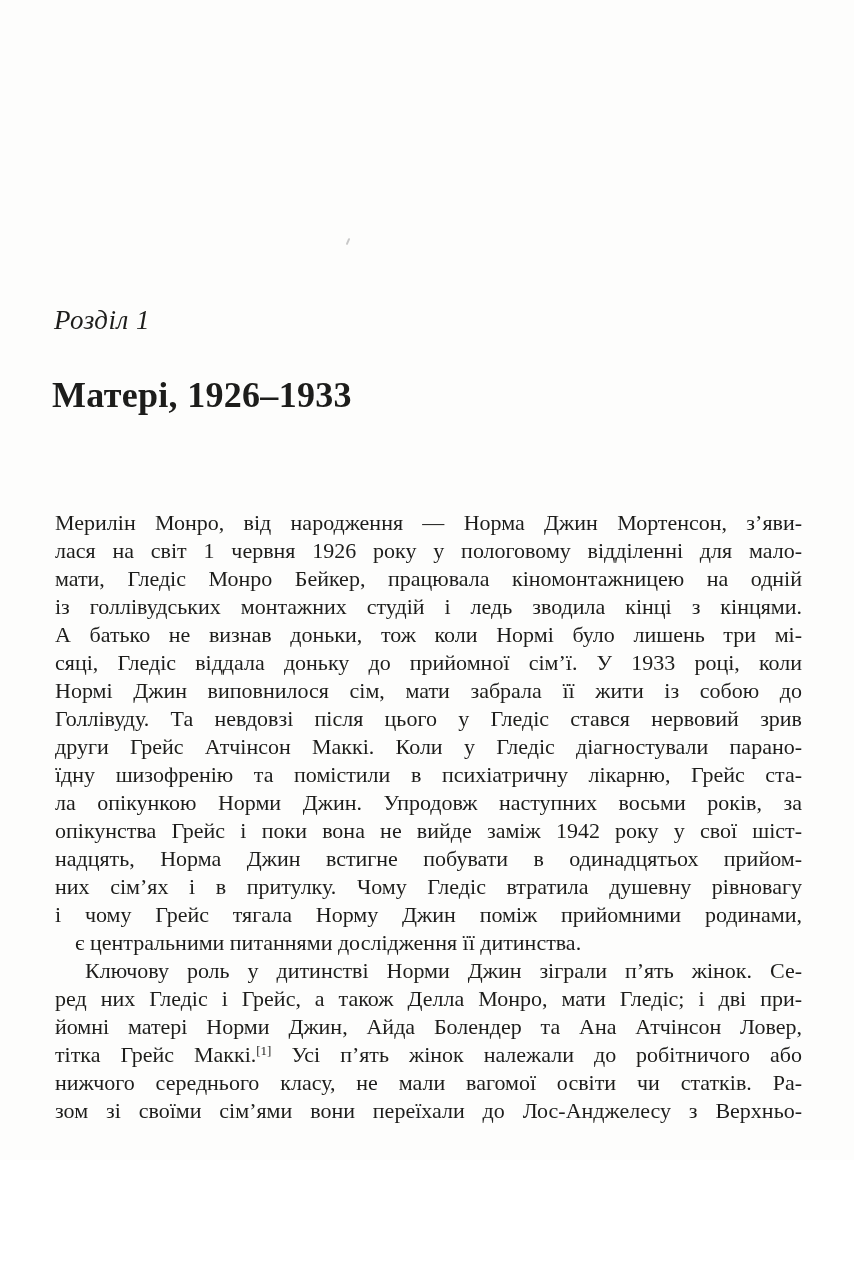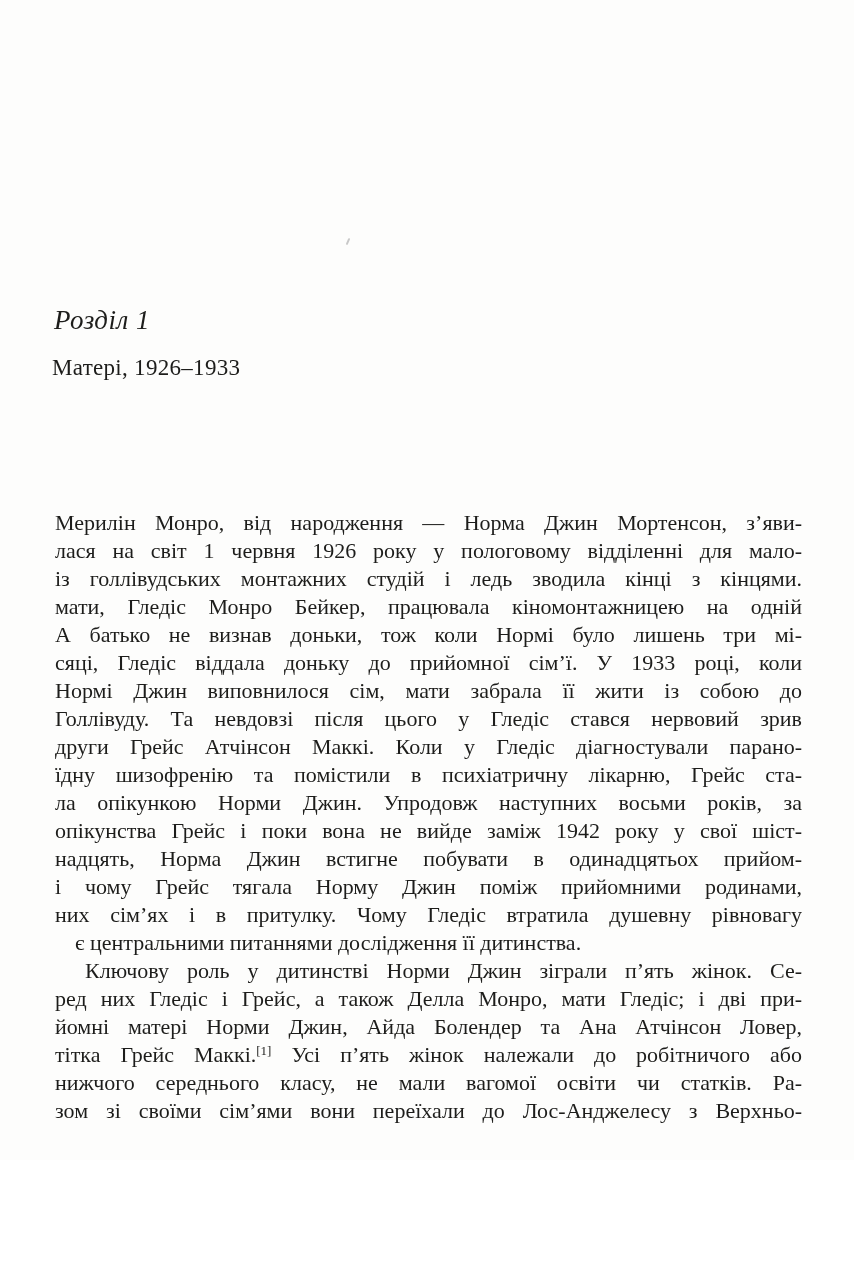--- a/index.html
+++ b/index.html
@@ -32,23 +32,23 @@
     left: 54px;
     top: 303px;
     font-style: italic;
     font-size: 27px;
     line-height: 34px;
     letter-spacing: 0.5px;
   }
   .page-title {
     position: absolute;
     left: 52px;
-    top: 346px;
-    font-weight: normal;
-    font-size: 23px;
+    top: 373px;
+    font-weight: bold;
+    font-size: 36px;
     line-height: 44px;
     letter-spacing: 0.3px;
   }
   .body-text {
     position: absolute;
     left: 55px;
     top: 509px;
     width: 747px;
     font-size: 22px;
   }
@@ -85,33 +85,33 @@
 </head>
 <body>
 
 <div class="page" style="background: rgb(253, 253, 252); color: rgb(29, 29, 27);">
   <div class="speck"></div>
   <div class="chapter-label">Розділ 1</div>
   <div class="page-title">Матері, 1926–1933</div>
   <div class="body-text">
       <div class="line">Мерилін Монро, від народження — Норма Джин Мортенсон, з’яви-</div>
       <div class="line">лася на світ 1 червня 1926 року у пологовому відділенні для мало-</div>
+      <div class="line">мати, Гледіс Монро Бейкер, працювала кіномонтажницею на одній</div>
       <div class="line">із голлівудських монтажних студій і ледь зводила кінці з кінцями.</div>
-      <div class="line">мати, Гледіс Монро Бейкер, працювала кіномонтажницею на одній</div>
       <div class="line">А батько не визнав доньки, тож коли Нормі було лишень три мі-</div>
       <div class="line">сяці, Гледіс віддала доньку до прийомної сім’ї. У 1933 році, коли</div>
       <div class="line">Нормі Джин виповнилося сім, мати забрала її жити із собою до</div>
       <div class="line">Голлівуду. Та невдовзі після цього у Гледіс стався нервовий зрив</div>
       <div class="line">други Грейс Атчінсон Маккі. Коли у Гледіс діагностували парано-</div>
       <div class="line">їдну шизофренію та помістили в психіатричну лікарню, Грейс ста-</div>
       <div class="line">ла опікункою Норми Джин. Упродовж наступних восьми років, за</div>
       <div class="line">опікунства Грейс і поки вона не вийде заміж 1942 року у свої шіст-</div>
       <div class="line">надцять, Норма Джин встигне побувати в одинадцятьох прийом-</div>
+      <div class="line">них сім’ях і в притулку. Чому Гледіс втратила душевну рівновагу</div>
       <div class="line">і чому Грейс тягала Норму Джин поміж прийомними родинами,</div>
-      <div class="line">них сім’ях і в притулку. Чому Гледіс втратила душевну рівновагу</div>
       <div class="line nojust">є центральними питаннями дослідження її дитинства.</div>
       <div class="line indent">Ключову роль у дитинстві Норми Джин зіграли п’ять жінок. Се-</div>
       <div class="line">ред них Гледіс і Грейс, а також Делла Монро, мати Гледіс; і дві при-</div>
       <div class="line">йомні матері Норми Джин, Айда Болендер та Ана Атчінсон Ловер,</div>
       <div class="line">тітка Грейс Маккі.<span class="sup">[1]</span> Усі п’ять жінок належали до робітничого або</div>
       <div class="line">нижчого середнього класу, не мали вагомої освіти чи статків. Ра-</div>
       <div class="line">зом зі своїми сім’ями вони переїхали до Лос-Анджелесу з Верхньо-</div>
     </div>
 </div>
 

